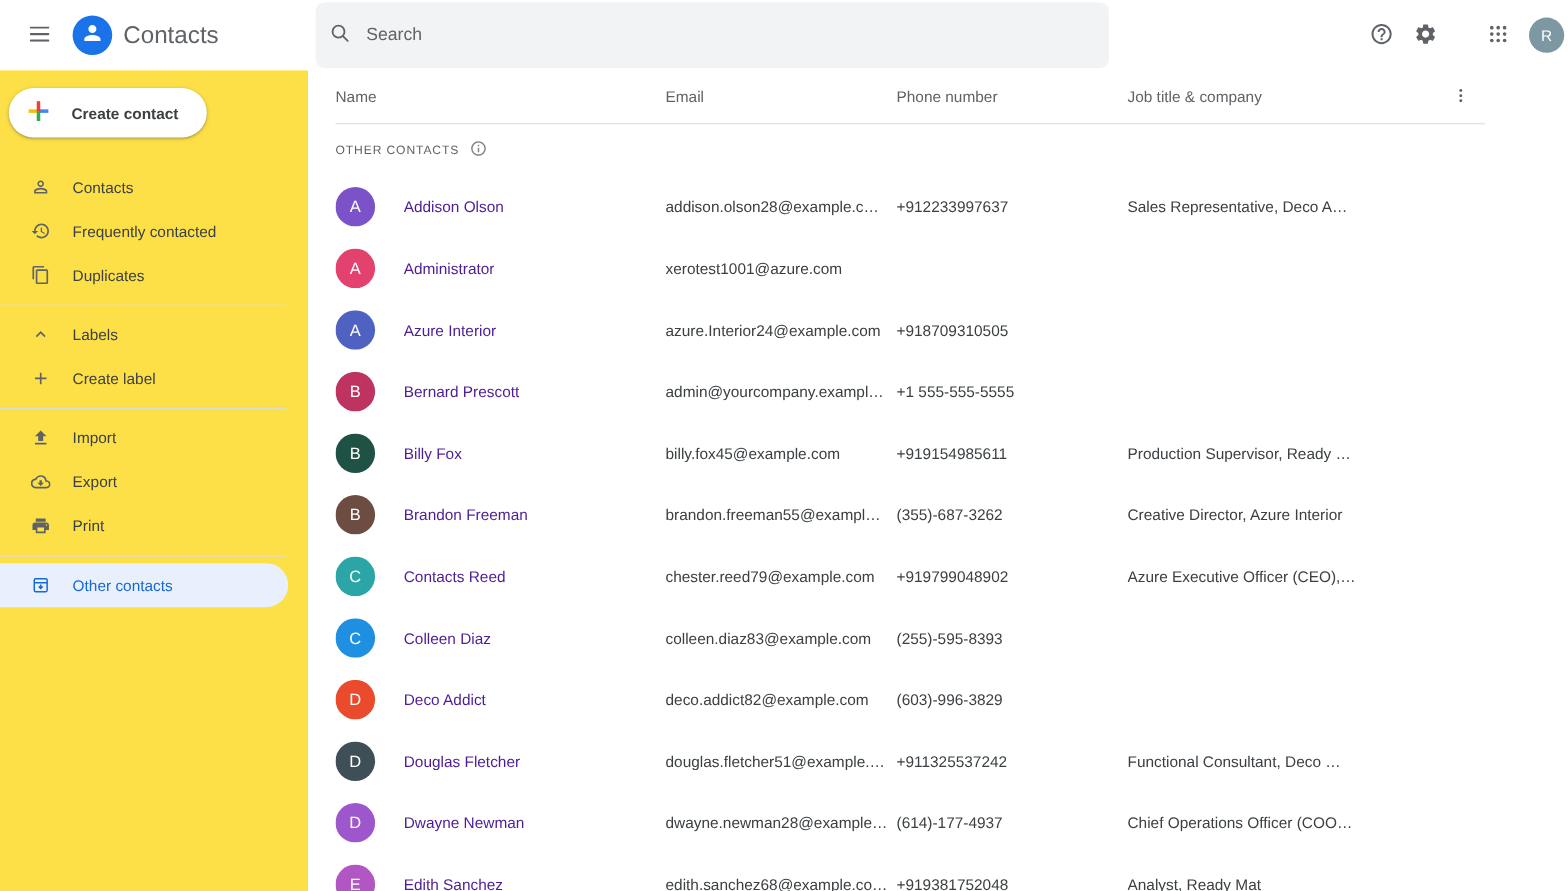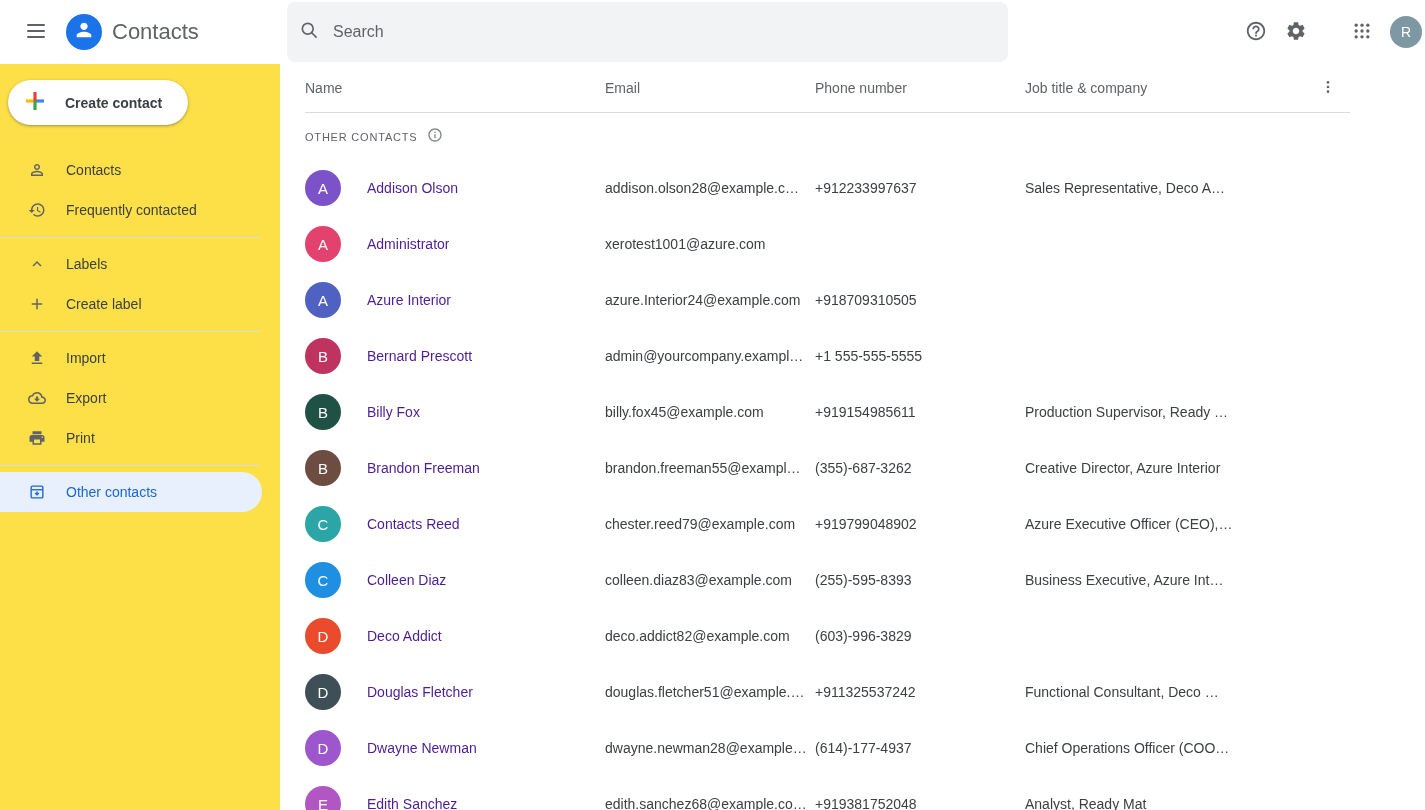--- a/index.html
+++ b/index.html
@@ -156,20 +156,26 @@
         <path d="M12 5.9c1.16 0 2.1.94 2.1 2.1s-.94 2.1-2.1 2.1S9.9 9.16 9.9 8s.94-2.1 2.1-2.1m0 9c2.97 0 6.1 1.46 6.1 2.1v1.1H5.9V17c0-.64 3.13-2.1 6.1-2.1M12 4C9.79 4 8 5.79 8 8s1.79 4 4 4 4-1.79 4-4-1.79-4-4-4zm0 9c-2.67 0-8 1.34-8 4v3h16v-3c0-2.66-5.33-4-8-4z"></path>
       </svg>
     <span class="nav-label">Contacts</span>
   </div>
   <div class="nav-item">
     <svg width="18" height="18" viewBox="0 0 24 24" fill="#5f6368">
         <path d="M13 3c-4.97 0-9 4.03-9 9H1l3.89 3.89.07.14L9 12H6c0-3.87 3.13-7 7-7s7 3.13 7 7-3.13 7-7 7c-1.93 0-3.68-.79-4.94-2.06l-1.42 1.42C8.27 19.99 10.51 21 13 21c4.97 0 9-4.03 9-9s-4.03-9-9-9zm-1 5v5l4.28 2.54.72-1.21-3.5-2.08V8H12z"></path>
       </svg>
     <span class="nav-label">Frequently contacted</span>
   </div>
+  <div class="nav-item">
+    <svg width="18" height="18" viewBox="0 0 24 24" fill="#5f6368">
+        <path d="M16 1H4c-1.1 0-2 .9-2 2v14h2V3h12V1zm3 4H8c-1.1 0-2 .9-2 2v14c0 1.1.9 2 2 2h11c1.1 0 2-.9 2-2V7c0-1.1-.9-2-2-2zm0 16H8V7h11v14z"></path>
+      </svg>
+    <span class="nav-label">Duplicates</span>
+  </div>
 
   <div class="side-divider"></div>
 
   <div class="nav-item">
     <svg width="18" height="18" viewBox="0 0 24 24" fill="#5f6368">
         <path d="M12 8l-6 6 1.41 1.41L12 10.83l4.59 4.58L18 14z"></path>
       </svg>
     <span class="nav-label">Labels</span>
   </div>
   <div class="nav-item">
@@ -329,21 +335,20 @@
 
   <div class="cols contact-row">
     <div class="name-cell">
       <div class="avatar" style="background: rgb(30, 143, 225);">
         <span>C</span>
       </div>
       <span class="contact-name">Colleen Diaz</span>
     </div>
     <div class="cell-text">colleen.diaz83@example.com</div>
     <div class="cell-text">(255)-595-8393</div>
-    <div class="cell-text">Business Executive, Azure Int…</div>
   </div>
 
   <div class="cols contact-row">
     <div class="name-cell">
       <div class="avatar" style="background: rgb(234, 75, 45);">
         <span>D</span>
       </div>
       <span class="contact-name">Deco Addict</span>
     </div>
     <div class="cell-text">deco.addict82@example.com</div>

